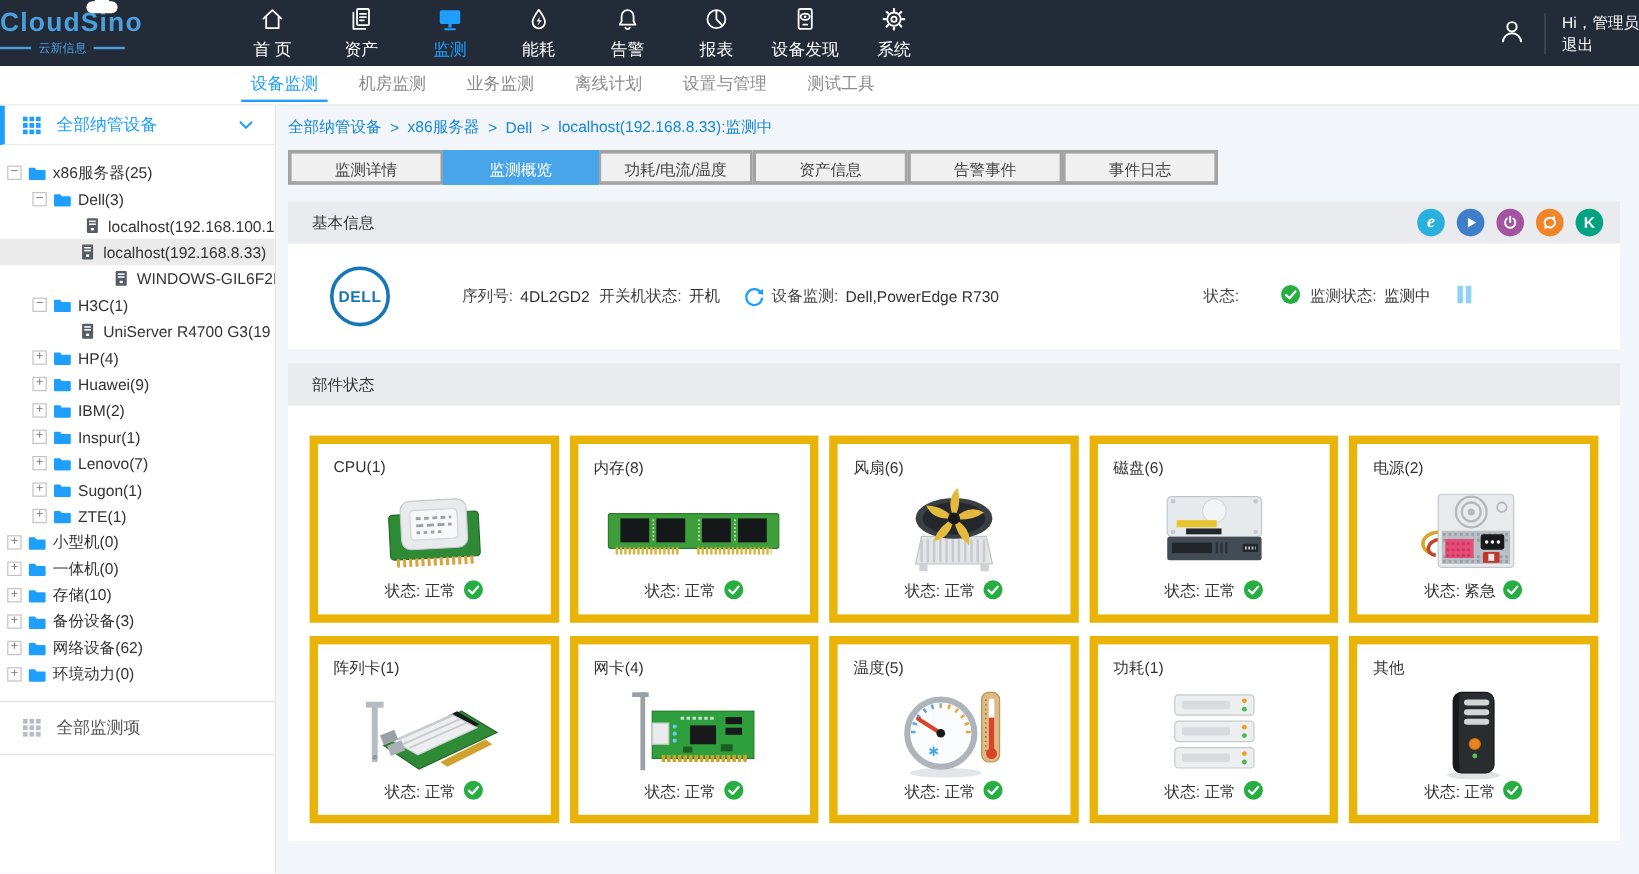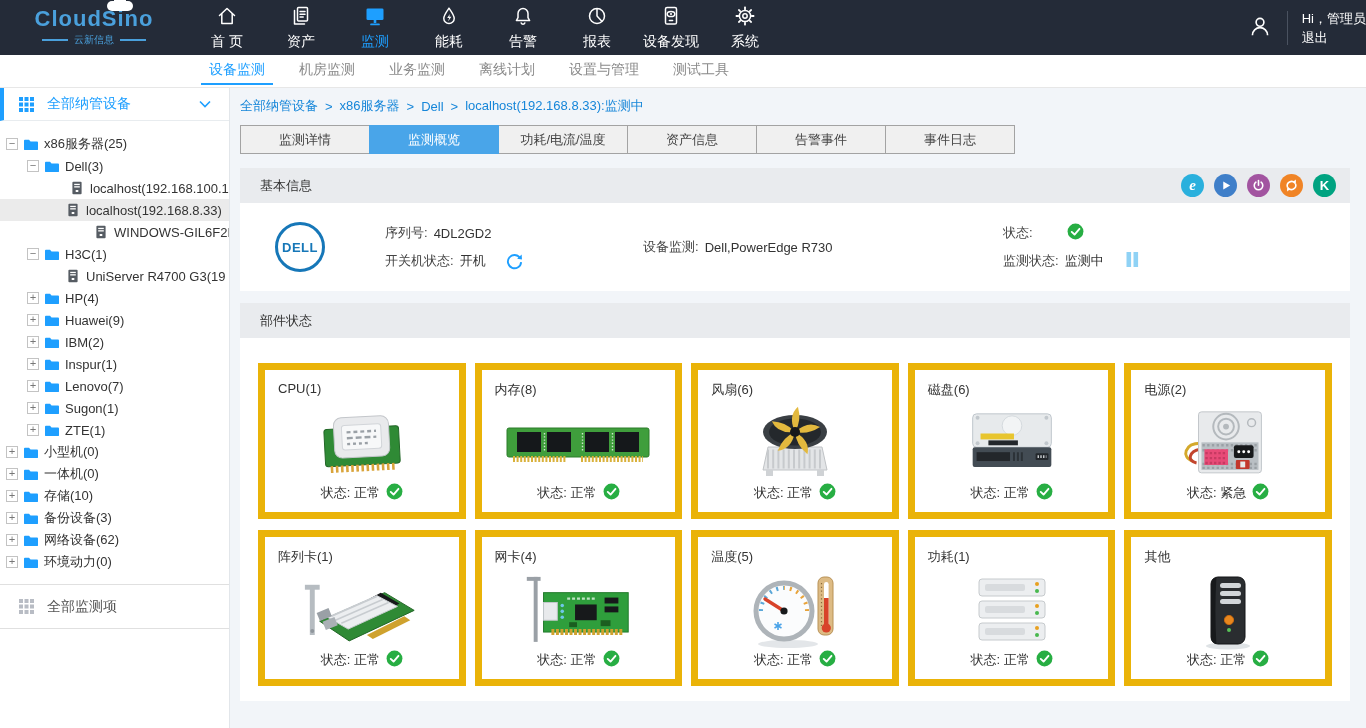--- a/index.html
+++ b/index.html
@@ -1,21 +1,21 @@
 <!DOCTYPE html>
 <html><head>
 <meta charset="utf-8">
 <style>
   * { box-sizing: border-box; margin: 0; padding: 0; }
   html,body { width:1366px; height:728px; }
   body { font-family:"Liberation Sans","DejaVu Sans",sans-serif; background:#f2f5f9; overflow:hidden; font-size:13px; color:#333; }
 
   
   .topbar { height:55px; background:#242b38; display:flex; align-items:center; }
-  .logo { width:188px; display:flex; flex-direction:column; align-items:center; position:relative; }
+  .logo { width:188px; display:flex; flex-direction:column; align-items:flex-start; position:relative; }
   .logo-name { font-size:22px; font-weight:bold; color:#4aa0dc; letter-spacing:1px; line-height:22px; position:relative; }
   .logo-cloud { position:absolute; top:-7px; left:72px; width:26px; height:10px; background:#fff; border-radius:8px; }
   .logo-cloud:before { content:""; position:absolute; left:7px; top:-6px; width:12px; height:12px; background:#fff; border-radius:50%; }
   .logo-sub { display:flex; align-items:center; gap:6px; color:#4aa0dc; font-size:10px; margin-top:3px; }
   .logo-sub:before,.logo-sub:after { content:""; width:26px; height:2px; background:#4aa0dc; }
   .nav-items { display:flex; margin-left:2px; }
   .nav-item { min-width:74px; padding:0 4px; height:55px; display:flex; flex-direction:column; align-items:center; justify-content:center; gap:2px; color:#fff; font-size:14px; cursor:pointer; }
   .nav-item svg { width:24px; height:24px; }
   .nav-item.active { color:#1e9fff; }
   .userbox { margin-left:auto; display:flex; align-items:center; gap:14px; }
@@ -46,34 +46,34 @@
   .tree-ico svg { width:16px; height:14px; }
   .sb-divider { border-top:1px solid #e0e0e0; margin-top:11px; }
   .sb-footer { height:44px; display:flex; align-items:center; gap:13px; padding-left:19px; font-size:14px; color:#555; border-bottom:1px solid #e0e0e0; cursor:pointer; }
   .sb-footer svg { width:15px; height:15px; }
 
   
   .main { flex:1; padding:6px 16px 0 10px; }
   .breadcrumb { display:flex; align-items:center; gap:7px; height:24px; color:#1686d9; font-size:13px; }
   .breadcrumb .crumb { cursor:pointer; }
   .tabs { display:flex; margin-top:7px; }
-  .tab { width:130px; height:29px; line-height:27px; text-align:center; background:#f0f0f0; border:1px solid #a3a3a3; margin-left:-1px; font-size:13px; color:#444; cursor:pointer; }
+  .tab { width:130px; height:29px; line-height:27px; text-align:center; background:#f0f0f0; border:3px solid #a3a3a3; margin-left:-1px; font-size:13px; color:#444; cursor:pointer; }
   .tab:first-child { margin-left:0; }
   .tab.active { background:#49a5e9; border-color:#49a5e9; color:#fff; position:relative; z-index:1; }
 
   .section-header { height:35px; background:#e9ebee; display:flex; align-items:center; padding:0 14px 0 20px; font-size:13px; color:#333; }
   .sec1 { margin-top:14px; }
   .action-icons { margin-left:auto; display:flex; gap:10px; }
   .acticon { width:23px; height:23px; border-radius:50%; display:flex; align-items:center; justify-content:center; color:#fff; font-weight:bold; font-size:13px; cursor:pointer; }
   .acticon svg { width:13px; height:13px; }
   .acticon .ital { font-style:italic; font-family:"Liberation Serif",serif; font-size:15px; }
 
   .info-row { background:#fff; height:88px; display:flex; align-items:center; }
   .dell-logo { margin-left:35px; width:50px; height:50px; border:3px solid #1677b8; border-radius:50%; display:flex; align-items:center; justify-content:center; color:#1677b8; font-weight:bold; font-size:13px; letter-spacing:0.5px; flex:0 0 auto; }
-  .info-col { display:flex; flex-direction:column; gap:8px; }
+  .info-col { display:flex; flex-direction:row; gap:8px; }
   .col1 { margin-left:60px; width:258px; }
   .col2 { width:360px; }
   .col3 { flex:1; }
   .info-line { display:flex; align-items:center; gap:6px; height:20px; }
   .info-line .lbl { color:#444; }
   .info-line .val { color:#333; }
   .inline-ico { display:flex; align-items:center; }
   .inline-ico svg { width:17px; height:17px; }
   .pause-ico svg { width:13px; height:15px; margin-left:16px; }
   .chk svg { width:17px; height:17px; }

